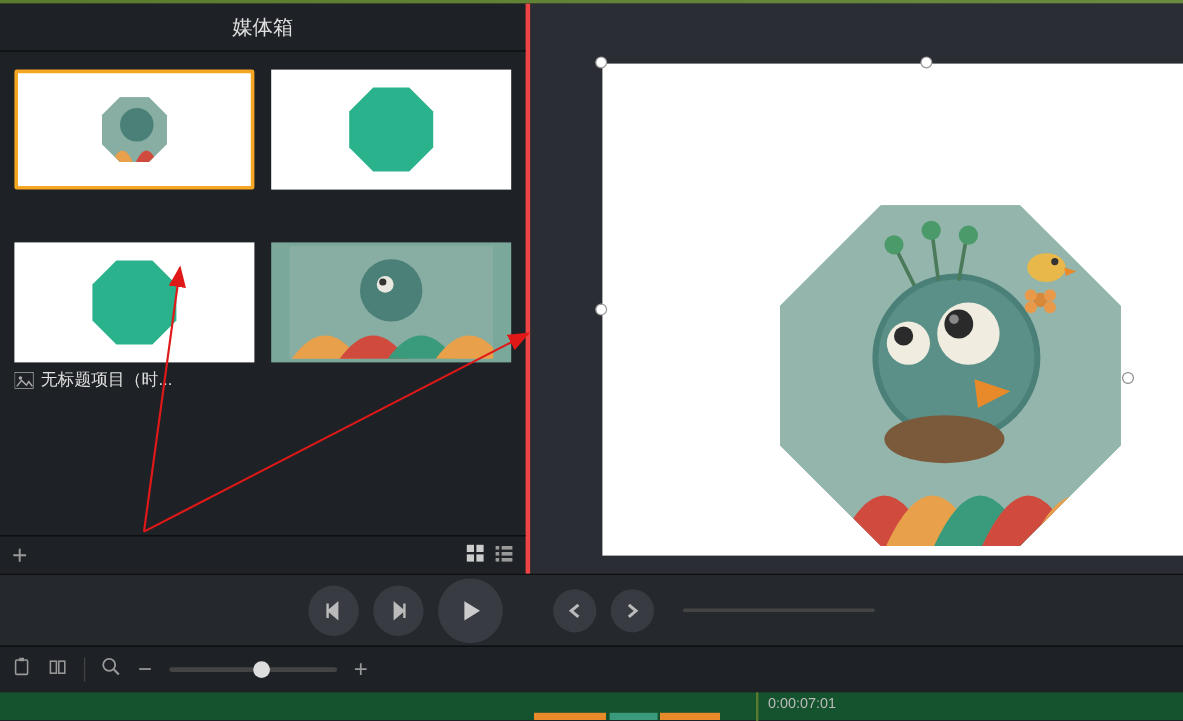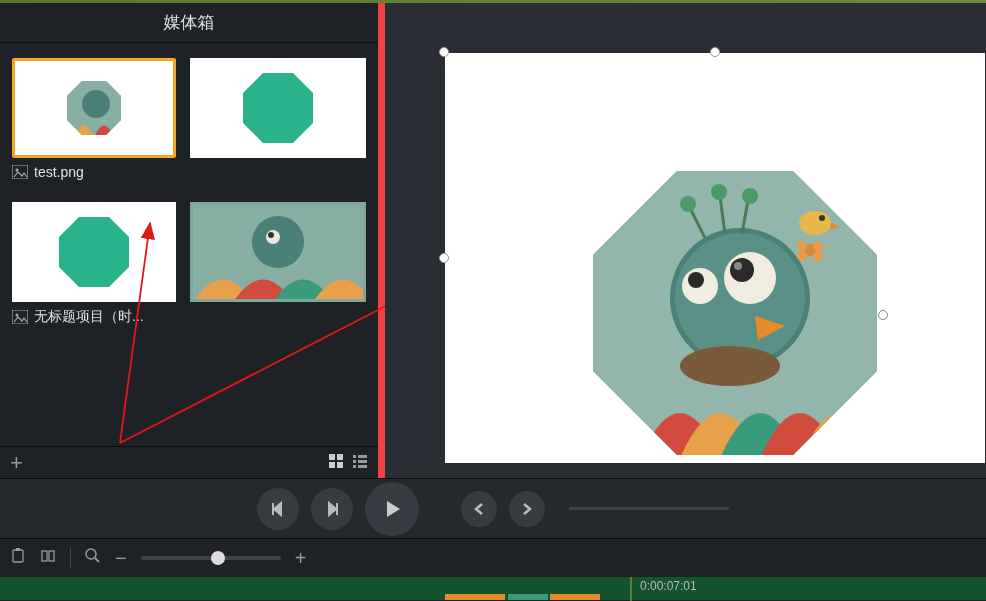--- a/index.html
+++ b/index.html
@@ -22,25 +22,25 @@
       height: 3px;
       background: linear-gradient(to right, #5a7a2e, #6a8a3e);
     }
     
     .main-container {
       display: flex;
       height: 475px;
     }
     
     .left-panel {
-      width: 385px;
+      width: 442px;
       background: #1e2125;
       display: flex;
       flex-direction: column;
-      border-right: 7px solid #ef4444;
+      border-right: 4px solid #ef4444;
     }
     
     .panel-header {
       height: 40px;
       display: flex;
       align-items: center;
       justify-content: center;
       border-bottom: 1px solid #0a0b0d;
     }
     
@@ -327,28 +327,20 @@
             <clipPath id="oct1">
                 <polygon points="18,3 42,3 57,18 57,42 42,57 18,57 3,42 3,18"></polygon>
               </clipPath>
             <g clip-path="url(#oct1)">
               <rect x="0" y="0" width="60" height="60" fill="#88ada2"></rect>
               <circle cx="32" cy="26" r="14" fill="#4a8078"></circle>
               <path d="M 10 60 Q 20 35 30 60" fill="#e8a04a"></path>
               <path d="M 30 60 Q 40 35 50 60" fill="#d04a3e"></path>
             </g>
           </svg>
-        </div>
-        <div class="media-label">
-          <svg class="media-type-icon" width="16" height="14">
-            <rect x="0" y="0" width="16" height="14" rx="1" fill="none" stroke="#aaa" stroke-width="1.2"></rect>
-            <circle cx="5" cy="5" r="1.5" fill="#aaa"></circle>
-            <path d="M 2 12 L 6 7 L 10 11 L 12 8 L 15 12" fill="none" stroke="#aaa" stroke-width="1.2"></path>
-          </svg>
-          <span>test.png</span>
         </div>
       </div>
 
       <div class="media-item">
         <div class="thumb-wrapper">
           <svg class="octagon-svg" width="76" height="76">
             <polygon points="23,3 53,3 73,23 73,53 53,73 23,73 3,53 3,23" fill="#2ab28d"></polygon>
           </svg>
         </div>
       </div>

